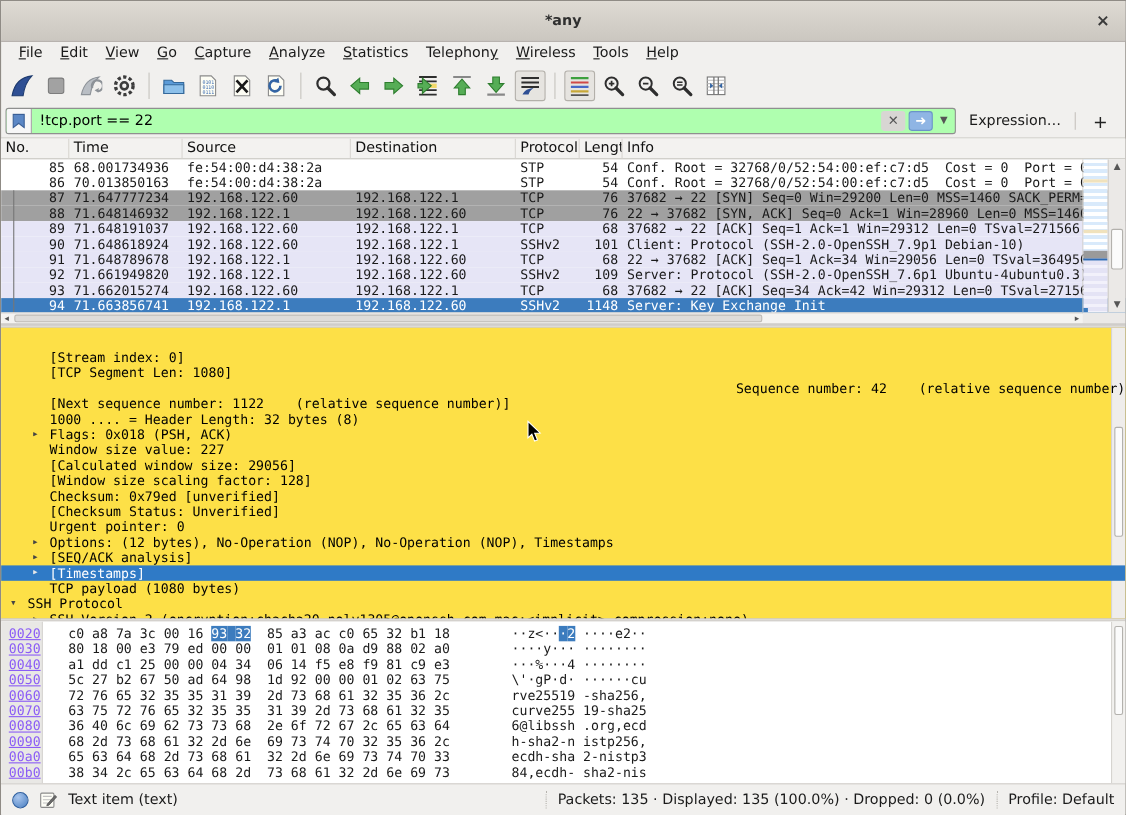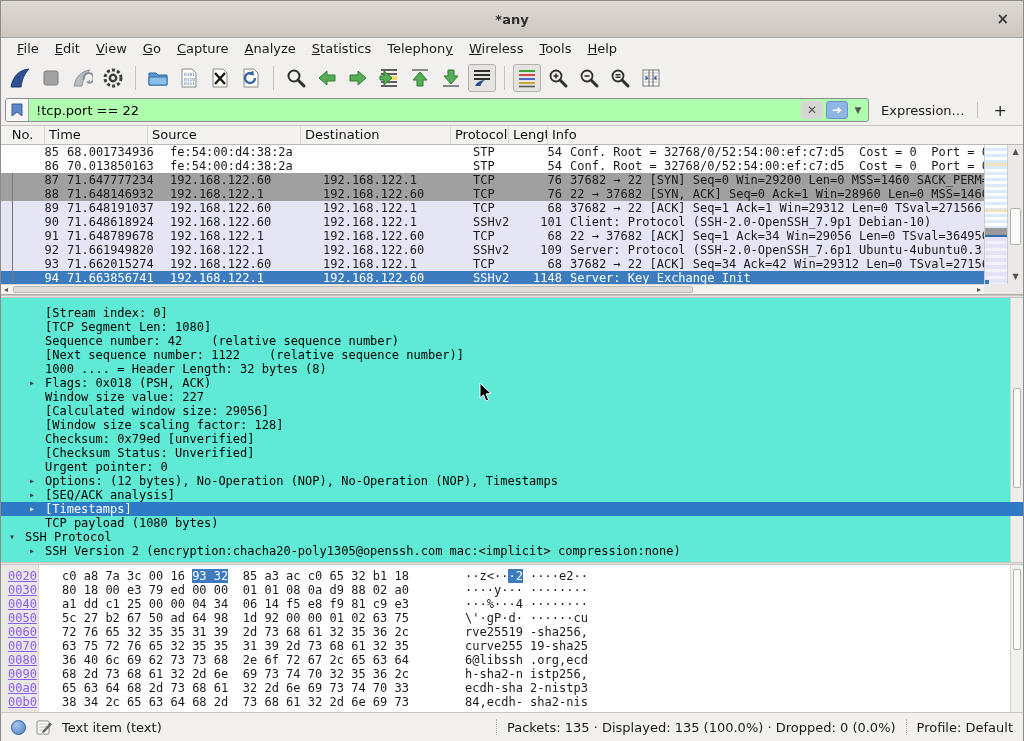--- a/index.html
+++ b/index.html
@@ -63,21 +63,21 @@
   .sarrow { position:absolute; left:0; right:0; text-align:center; color:#555; font-size:8px; line-height:12px; }
   .hscroll { position:absolute; left:0; bottom:0; height:10px; right:39px; background:#f4f3f1; border-top:1px solid #d9d6d2; }
   .hthumb { position:absolute; top:1px; bottom:1px; left:12px; width:680px; background:#dedcd9; border:1px solid #bdbab5; border-radius:2px; }
   .harrow { position:absolute; top:0; color:#555; font-size:8px; line-height:9px; width:10px; text-align:center; }
   .plcorner { position:absolute; right:0; bottom:0; width:39px; height:10px; background:#ebe9e7; }
 
   
   .splitter { height:3px; background:#e6e4e1; border-top:1px solid #c9c6c1; border-bottom:1px solid #c9c6c1; }
 
   
-  .detail { position:relative; height:264px; background:#5eead4; overflow:hidden; padding-top:8px; }
+  .detail { position:relative; height:264px; background:#fde047; overflow:hidden; padding-top:20px; }
   .d-line { position:relative; height:14px; line-height:14px; font-family:"DejaVu Sans Mono", monospace; font-size:12px; white-space:pre; color:#000; }
   .d-line .arrow { position:absolute; top:0; color:#444; font-size:10px; }
   .d-line.sel { background:#2f7ac6; color:#fff; }
   .d-line.sel .arrow { color:#e8e8e8; }
   .dscroll { position:absolute; top:0; right:0; width:13px; bottom:0; background:#efedeb; border-left:1px solid #d6d4d0; }
 
   
   .hexpane { position:relative; height:147px; background:#fff; overflow:hidden; padding-top:4px; }
   .hx-strip { position:absolute; left:0; top:0; bottom:0; width:38px; background:#e9e8e5; border-right:1px solid #d6d4d1; }
   .hx-row { position:relative; height:14px; line-height:14px; font-family:"DejaVu Sans Mono", monospace; font-size:12px; white-space:pre; }
@@ -266,21 +266,21 @@
       <div class="fbtn fapply">➜</div>
       <div class="fbtn fdrop">▼</div>
     </div>
     <span class="expression-label">Expression…</span>
     <div class="fsep"></div>
     <span class="add-btn">+</span>
   </div>
 
   <div class="packetlist">
     <div class="pl-header" id="pl-header">
-        <div class="pl-h" style="width: 44px; text-align: center;">No.</div>
+        <div class="pl-h" style="width: 62px; text-align: left;">No.</div>
         <div class="pl-h" style="width: 103px;">Time</div>
         <div class="pl-h" style="width: 153px;">Source</div>
         <div class="pl-h" style="width: 150px;">Destination</div>
         <div class="pl-h" style="width: 58px;">Protocol</div>
         <div class="pl-h" style="width: 39px; text-align: right;">Length</div>
         <div class="pl-h" style="width: 504px;">Info</div>
       </div>
     <div class="pl-rows" id="pl-rows">
         <div class="pl-row r-white"><div class="pl-c" style="width: 62px; text-align: right;">85</div><div class="pl-c" style="width: 103px;">68.001734936</div><div class="pl-c" style="width: 153px;">fe:54:00:d4:38:2a</div><div class="pl-c" style="width: 150px;"></div><div class="pl-c" style="width: 58px;">STP</div><div class="pl-c" style="width: 39px; text-align: right;">54</div><div class="pl-c" style="width: 420px;">Conf. Root = 32768/0/52:54:00:ef:c7:d5  Cost = 0  Port = 0x8001</div></div>
         <div class="pl-row r-white"><div class="pl-c" style="width: 62px; text-align: right;">86</div><div class="pl-c" style="width: 103px;">70.013850163</div><div class="pl-c" style="width: 153px;">fe:54:00:d4:38:2a</div><div class="pl-c" style="width: 150px;"></div><div class="pl-c" style="width: 58px;">STP</div><div class="pl-c" style="width: 39px; text-align: right;">54</div><div class="pl-c" style="width: 420px;">Conf. Root = 32768/0/52:54:00:ef:c7:d5  Cost = 0  Port = 0x8001</div></div>
@@ -317,21 +317,21 @@
   </div>
 
   <div class="splitter"></div>
 
   <div class="detail" id="detail">
     <div class="dscroll">
       <div class="vthumb" style="top:34%; height:38%;"></div>
     </div>
   <div class="d-line" style="padding-left: 44px;">[Stream index: 0]</div>
       <div class="d-line" style="padding-left: 44px;">[TCP Segment Len: 1080]</div>
-      <div class="d-line" style="padding-left: 44px;">Sequence number: 42    (relative sequence number)</div>
+      <div class="d-line" style="padding-left: 44px; text-align: right;">Sequence number: 42    (relative sequence number)</div>
       <div class="d-line" style="padding-left: 44px;">[Next sequence number: 1122    (relative sequence number)]</div>
       <div class="d-line" style="padding-left: 44px;">1000 .... = Header Length: 32 bytes (8)</div>
       <div class="d-line" style="padding-left: 44px;"><span class="arrow" style="left: 28px;">▸</span>Flags: 0x018 (PSH, ACK)</div>
       <div class="d-line" style="padding-left: 44px;">Window size value: 227</div>
       <div class="d-line" style="padding-left: 44px;">[Calculated window size: 29056]</div>
       <div class="d-line" style="padding-left: 44px;">[Window size scaling factor: 128]</div>
       <div class="d-line" style="padding-left: 44px;">Checksum: 0x79ed [unverified]</div>
       <div class="d-line" style="padding-left: 44px;">[Checksum Status: Unverified]</div>
       <div class="d-line" style="padding-left: 44px;">Urgent pointer: 0</div>
       <div class="d-line" style="padding-left: 44px;"><span class="arrow" style="left: 28px;">▸</span>Options: (12 bytes), No-Operation (NOP), No-Operation (NOP), Timestamps</div>

